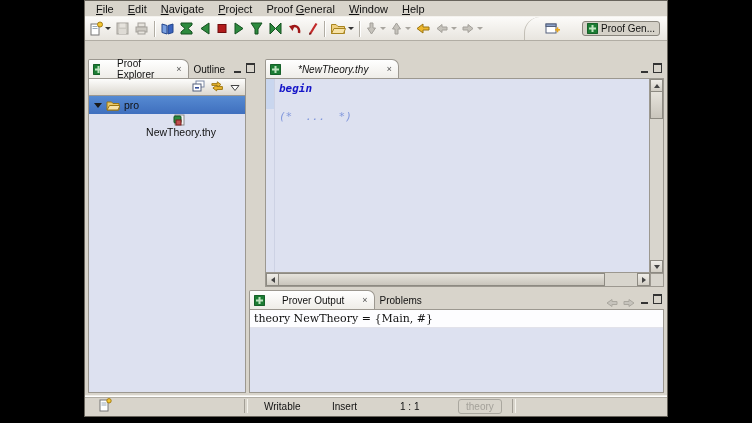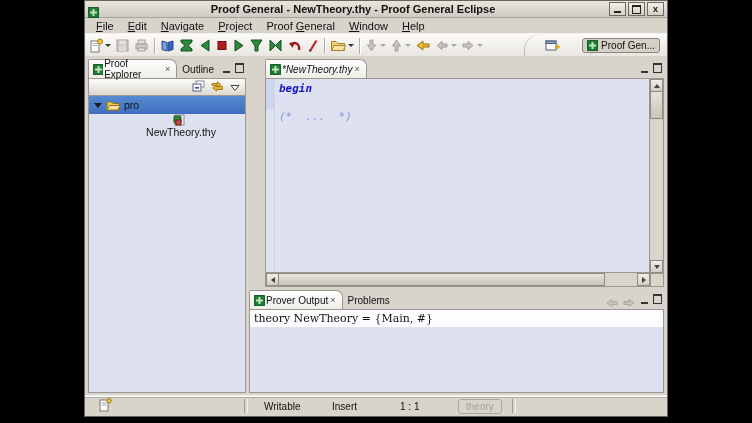--- a/index.html
+++ b/index.html
@@ -41,21 +41,21 @@
              background:#d5d1c8;border:1px solid #89857d;border-radius:3px;padding:1px 4px;}
 
   
   .workbench{position:absolute;top:55px;left:0;right:0;bottom:20px;background:#d8d4cb;}
   .view{position:absolute;}
   #left-view{left:3px;top:2px;width:158px;bottom:3px;}
   #editor-view{left:180px;top:2px;right:3px;height:229px;font-style:italic;}
   #bottom-view{left:164px;top:233px;right:3px;bottom:3px;}
 
   .tabrow{height:20px;display:flex;align-items:flex-end;}
-  .tab{height:19px;box-sizing:border-box;display:flex;align-items:center;gap:1px;padding:0 6px 0 4px;
+  .tab{height:19px;box-sizing:border-box;display:flex;align-items:center;gap:17px;padding:0 6px 0 4px;
        font-size:10px;color:#111;border:1px solid #9c9890;border-bottom:none;
        border-radius:2px 7px 0 0;background:linear-gradient(#ffffff,#efede8);position:relative;z-index:2;}
   .tab.inactive{background:transparent;border-color:transparent;border-radius:0;}
   .tab-close{font-size:9px;color:#555;line-height:1;padding-left:1px;}
   .minmax{margin-left:auto;display:flex;gap:3px;align-items:center;padding:0 2px 5px 0;}
   .mm-btn{width:10px;height:9px;display:flex;align-items:flex-end;justify-content:center;}
   .mm-min{width:7px;height:3px;border-bottom:2px solid #333;}
   .mm-max{width:7px;height:7px;border:1px solid #333;border-top-width:2px;}
   .nav-dis{width:14px;height:10px;}
 
@@ -110,39 +110,20 @@
   .status-groove{width:2px;height:14px;border-left:1px solid #a29e95;border-right:1px solid #f4f2ec;flex:none;}
   .status-cell{white-space:nowrap;}
   .status-btn{border:1px solid #aaa79f;border-radius:3px;color:#a4a19a;background:transparent;
               font-size:10px;padding:1px 7px;font-family:"Liberation Sans",sans-serif;}
 </style>
 </head>
 <body>
 
 <div id="window">
 
-  <div class="titlebar">
-    <span class="app-icon">
-      <svg width="11" height="11">
-          <rect x="0" y="0" width="11" height="11" rx="2" fill="#1c7c34" stroke="#0b4a1b"></rect>
-          <rect x="4.5" y="2" width="2" height="7" fill="#bfe3bf"></rect>
-          <rect x="2" y="4.5" width="7" height="2" fill="#bfe3bf"></rect>
-        </svg>
-    </span>
-    <span class="title-text">Proof General - NewTheory.thy - Proof General Eclipse</span>
-    <span class="win-btn">
-        <span class="glyph-min"></span>
-      </span>
-    <span class="win-btn">
-        <span class="glyph-max"></span>
-      </span>
-    <span class="win-btn">
-        <span class="glyph-close">x</span>
-      </span>
-  </div>
 
   <div class="menubar">
       <span class="menu-item"><u>F</u>ile</span>
       <span class="menu-item"><u>E</u>dit</span>
       <span class="menu-item"><u>N</u>avigate</span>
       <span class="menu-item"><u>P</u>roject</span>
       <span class="menu-item">Proof <u>G</u>eneral</span>
       <span class="menu-item"><u>W</u>indow</span>
       <span class="menu-item"><u>H</u>elp</span>
     </div>

